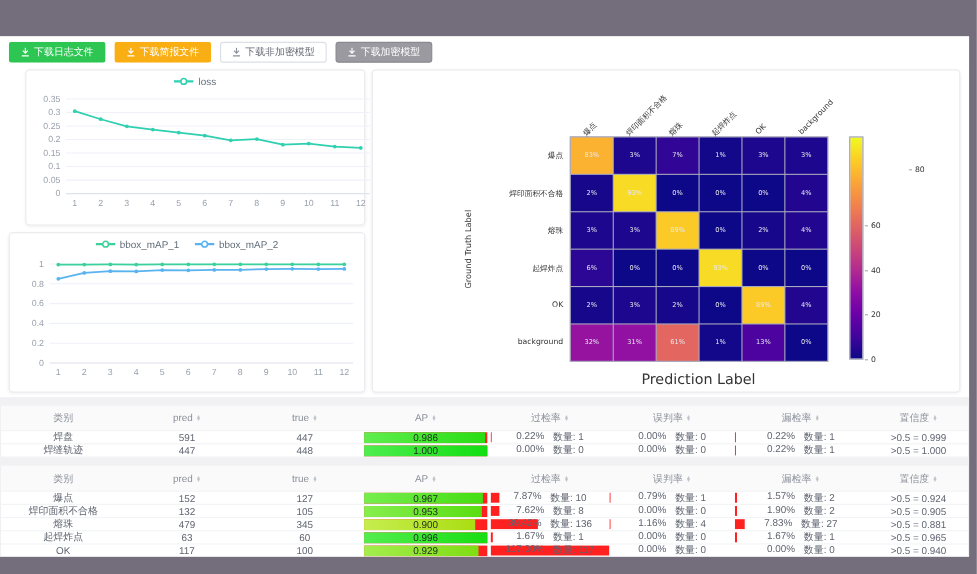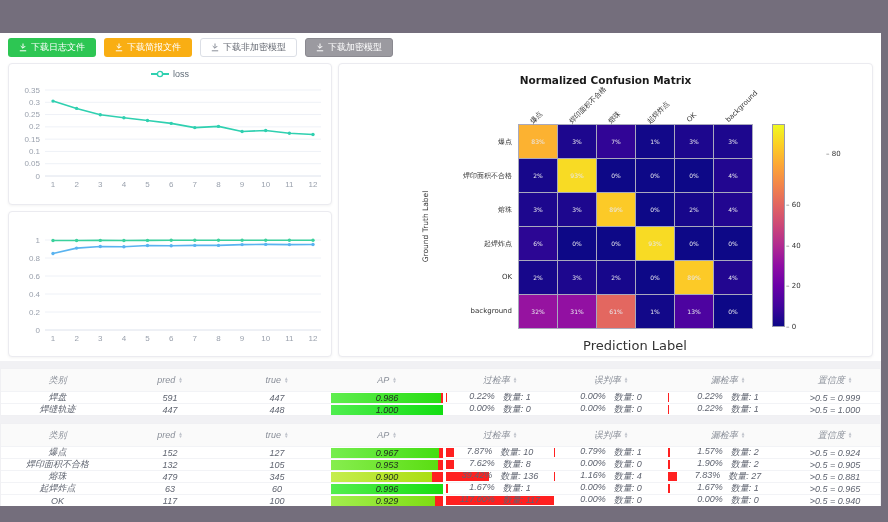--- a/index.html
+++ b/index.html
@@ -14,21 +14,21 @@
   .btn svg { display:block; }
   .btn.green  { background:#2dc653; color:#fff; }
   .btn.orange { background:#f9ae13; color:#fff; }
   .btn.plain  { background:#fff; color:#666a73; border-color:#dcdfe6; }
   .btn.gray   { background:#9b9aa0; color:#fff; border-color:#8a8990; }
 
   
   .charts-row { display:flex; gap:6px; padding:2px 8px 4px 8px; }
   .left-col { width:324px; display:flex; flex-direction:column; gap:6px; }
   .card { background:#fff; border:1px solid #ebebf0; border-radius:4px; box-shadow:0 1px 3px rgba(0,0,0,.05); position:relative; }
-  .card.c1 { height:142px; }
+  .card.c1 { height:142px;margin-left:15px; }
   .card.c2 { height:146px; }
   .card.cm { flex:1; height:294px; }
 
   .legend-row { position:absolute; top:5px; left:0; right:0; display:flex; justify-content:center; gap:14px; }
   .legend-item { display:flex; align-items:center; gap:4px; font-size:9px; color:#5f6b77; cursor:pointer; }
 
   
   .cm-title { position:absolute; top:10px; left:0; right:0; text-align:center; font-weight:bold; font-size:10.5px; color:#1a1a1a;
               font-family:"DejaVu Sans",sans-serif; }
   .cm-fig { position:absolute; left:0; top:0; width:100%; height:100%; font-family:"DejaVu Sans",sans-serif; }
@@ -40,21 +40,21 @@
   .cm-xlabel { position:absolute; font-size:13px; color:#333; text-align:center; }
   .cm-ylabel { position:absolute; font-size:7.5px; color:#333; transform:rotate(-90deg); white-space:nowrap; }
   .cbar { position:absolute; width:13px; border:1px solid #9a9aae; }
   .cbar-tick { position:absolute; font-size:7px; color:#333; left:17px; }
   .cbar-tick::before { content:"– "; color:#555; }
 
   
   .band { height:7px; background:#f1f1f4; }
   .tblwrap { background:#fff; }
   .tbl { width:881px; border:1px solid #f0f0f3; font-size:9px; color:#5f6470; }
-  .trow { display:grid; grid-template-columns:113px 112px 102px 118px 108px 114px 120px 94px; align-items:stretch;font-style:italic; }
+  .trow { display:grid; grid-template-columns:113px 112px 102px 118px 108px 114px 120px 94px; align-items:stretch; }
   .trow > div { display:flex; align-items:center; justify-content:center; position:relative; overflow:hidden; }
   .thead { background:#fafafa; height:22px; color:#8a8f99; }
   .thead .hcell { gap:3px; }
   .tbody .trow { height:12px; border-top:1px solid #f2f3f6; }
   .sort { display:inline-flex; flex-direction:column; line-height:3.2px; font-size:4.6px; color:#c0c4cc; cursor:pointer; }
   .apbar { position:relative; width:112px; height:10px; background:#ff2020; }
   .apbar .fill { position:absolute; left:0; top:0; bottom:0; }
   .apbar .txt { position:absolute; inset:0; display:flex; align-items:center; justify-content:center; color:#1f2a1f; }
   .ratecell .bar { position:absolute; left:0; top:1px; bottom:1px; background:#ff2020; }
   .ratecell .txts { position:relative; display:flex; gap:8px; }
@@ -140,20 +140,36 @@
             <circle cx="162.2" cy="59.4" r="1.7" fill="#2fd0b0"></circle>
             <circle cx="185.8" cy="63.6" r="1.7" fill="#2fd0b0"></circle>
             <circle cx="209.5" cy="62.4" r="1.7" fill="#2fd0b0"></circle>
             <circle cx="233.1" cy="67.5" r="1.7" fill="#2fd0b0"></circle>
             <circle cx="256.7" cy="66.5" r="1.7" fill="#2fd0b0"></circle>
             <circle cx="280.4" cy="69.2" r="1.7" fill="#2fd0b0"></circle>
             <circle cx="304.0" cy="70.5" r="1.7" fill="#2fd0b0"></circle>
           </svg>
       </div>
       <div class="card c2">
+        <div class="legend-row" id="legend1">
+            <span class="legend-item">
+              <svg width="18" height="8">
+        <line x1="0" y1="4" x2="18" y2="4" stroke="#3bd19c" stroke-width="2"></line>
+        <circle cx="9" cy="4" r="2.6" fill="#fff" stroke="#3bd19c" stroke-width="1.4"></circle>
+              </svg>
+      <span>bbox_mAP_1</span>
+            </span>
+            <span class="legend-item">
+              <svg width="18" height="8">
+        <line x1="0" y1="4" x2="18" y2="4" stroke="#59b3f0" stroke-width="2"></line>
+        <circle cx="9" cy="4" r="2.6" fill="#fff" stroke="#59b3f0" stroke-width="1.4"></circle>
+              </svg>
+      <span>bbox_mAP_2</span>
+            </span>
+          </div>
         <svg id="chart1" width="322" height="142">
             <line x1="36" y1="28" x2="312" y2="28" stroke="#eef1f7" stroke-width="1"></line>
             <text x="31" y="30.5" font-size="8" fill="#9aa1ad" text-anchor="end">1</text>
             <line x1="36" y1="46" x2="312" y2="46" stroke="#eef1f7" stroke-width="1"></line>
             <text x="31" y="48.5" font-size="8" fill="#9aa1ad" text-anchor="end">0.8</text>
             <line x1="36" y1="64" x2="312" y2="64" stroke="#eef1f7" stroke-width="1"></line>
             <text x="31" y="66.5" font-size="8" fill="#9aa1ad" text-anchor="end">0.6</text>
             <line x1="36" y1="82" x2="312" y2="82" stroke="#eef1f7" stroke-width="1"></line>
             <text x="31" y="84.5" font-size="8" fill="#9aa1ad" text-anchor="end">0.4</text>
             <line x1="36" y1="100" x2="312" y2="100" stroke="#eef1f7" stroke-width="1"></line>
@@ -197,21 +213,20 @@
             <circle cx="233.1" cy="32.6" r="1.7" fill="#59b3f0"></circle>
             <circle cx="256.7" cy="32.4" r="1.7" fill="#59b3f0"></circle>
             <circle cx="280.4" cy="32.6" r="1.7" fill="#59b3f0"></circle>
             <circle cx="304.0" cy="32.5" r="1.7" fill="#59b3f0"></circle>
           </svg>
       </div>
     </div>
 
     <div class="card cm">
       <div class="cm-fig" id="cmfig">
-        <div class="cm-title">Normalized Confusion Matrix</div>
       <div class="cm-grid">
             <div class="cm-cell" style="background: rgb(252, 178, 49);">83%</div>
             <div class="cm-cell" style="background: rgb(29, 7, 142);">3%</div>
             <div class="cm-cell" style="background: rgb(49, 5, 150);">7%</div>
             <div class="cm-cell" style="background: rgb(18, 8, 137);">1%</div>
             <div class="cm-cell" style="background: rgb(29, 7, 142);">3%</div>
             <div class="cm-cell" style="background: rgb(29, 7, 142);">3%</div>
             <div class="cm-cell" style="background: rgb(23, 7, 139);">2%</div>
             <div class="cm-cell" style="background: rgb(248, 219, 36);">93%</div>
             <div class="cm-cell" style="background: rgb(13, 8, 135);">0%</div>

